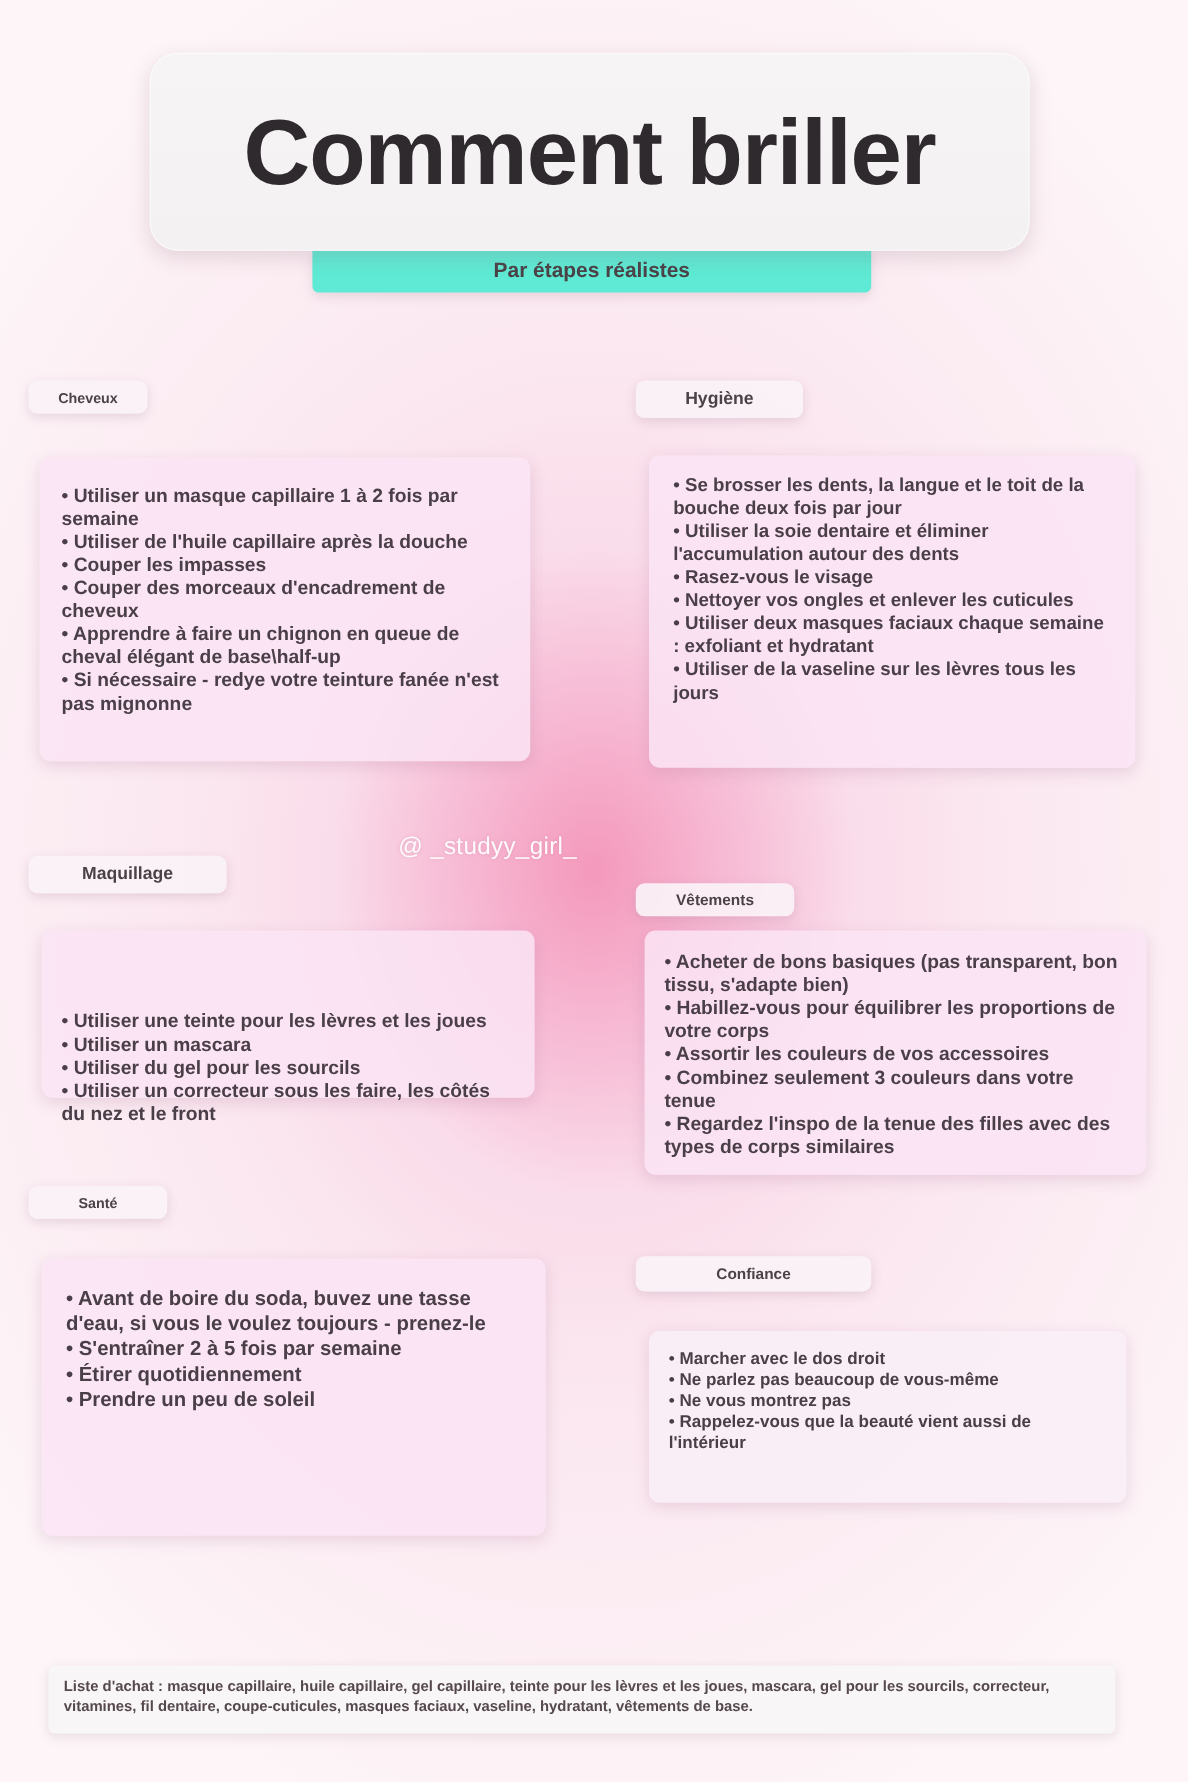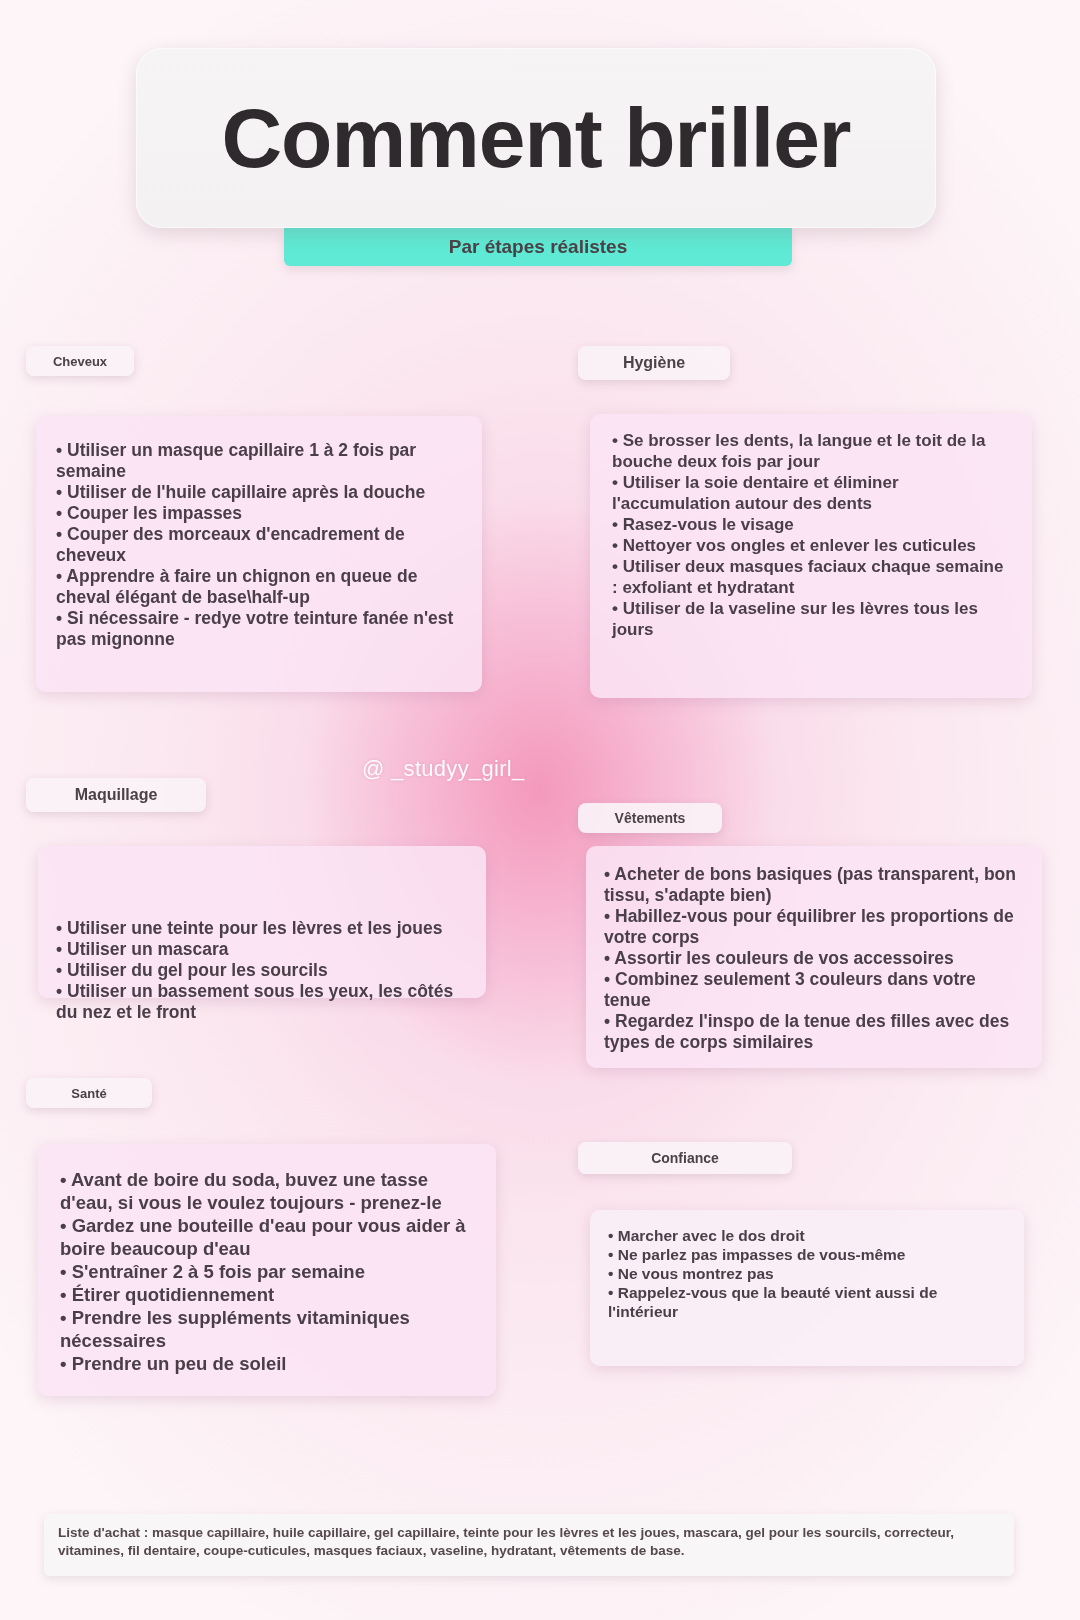--- a/index.html
+++ b/index.html
@@ -98,52 +98,50 @@
 </div>
 
 <div class="watermark">@ _studyy_girl_</div>
 
 <div class="label" style="left:26px;top:778px;width:180px;height:34px;font-size:16px;">Maquillage</div>
 <div class="card" style="left:38px;top:846px;width:448px;height:152px;padding:24px 18px 0 18px;">
   <ul style="font-size:17.5px;line-height:21px;margin-top:48px;">
     <li>Utiliser une teinte pour les lèvres et les joues</li>
     <li>Utiliser un mascara</li>
     <li>Utiliser du gel pour les sourcils</li>
-    <li>Utiliser un bassement sous les yeux, les côtés du nez et le front</li>
+    <li>Utiliser un correcteur sous les faire, les côtés du nez et le front</li>
   </ul>
 </div>
 
 <div class="label" style="left:578px;top:778px;width:144px;height:30px;font-size:14px;margin-top:25px;">Vêtements</div>
 <div class="card" style="left:586px;top:846px;width:456px;height:222px;padding:18px 18px 16px 18px;">
   <ul style="font-size:17.5px;line-height:21px;">
     <li>Acheter de bons basiques (pas transparent, bon tissu, s'adapte bien)</li>
     <li>Habillez-vous pour équilibrer les proportions de votre corps</li>
     <li>Assortir les couleurs de vos accessoires</li>
     <li>Combinez seulement 3 couleurs dans votre tenue</li>
     <li>Regardez l'inspo de la tenue des filles avec des types de corps similaires</li>
   </ul>
 </div>
 
 <div class="label" style="left:26px;top:1078px;width:126px;height:30px;font-size:13px;">Santé</div>
 <div class="card" style="left:38px;top:1144px;width:458px;height:252px;padding:24px 20px 0 22px;">
   <ul style="font-size:18.5px;line-height:23px;">
     <li>Avant de boire du soda, buvez une tasse d'eau, si vous le voulez toujours - prenez-le</li>
-    <li>Gardez une bouteille d'eau pour vous aider à boire beaucoup d'eau</li>
     <li>S'entraîner 2 à 5 fois par semaine</li>
     <li>Étirer quotidiennement</li>
-    <li>Prendre les suppléments vitaminiques nécessaires</li>
     <li>Prendre un peu de soleil</li>
   </ul>
 </div>
 
 <div class="label" style="left:578px;top:1142px;width:214px;height:32px;font-size:14px;">Confiance</div>
 <div class="card" style="left:590px;top:1210px;width:434px;height:156px;padding:16px 18px 0 18px;background:rgba(250,238,246,0.9);">
   <ul style="font-size:15.5px;line-height:19px;">
     <li>Marcher avec le dos droit</li>
-    <li>Ne parlez pas impasses de vous-même</li>
+    <li>Ne parlez pas beaucoup de vous-même</li>
     <li>Ne vous montrez pas</li>
     <li>Rappelez-vous que la beauté vient aussi de l'intérieur</li>
   </ul>
 </div>
 
 <div class="footer-card">
   <div>Liste d'achat : masque capillaire, huile capillaire, gel capillaire, teinte pour les lèvres et les joues, mascara, gel pour les sourcils, correcteur, vitamines, fil dentaire, coupe-cuticules, masques faciaux, vaseline, hydratant, vêtements de base.</div>
 </div>
 
 </body></html>

